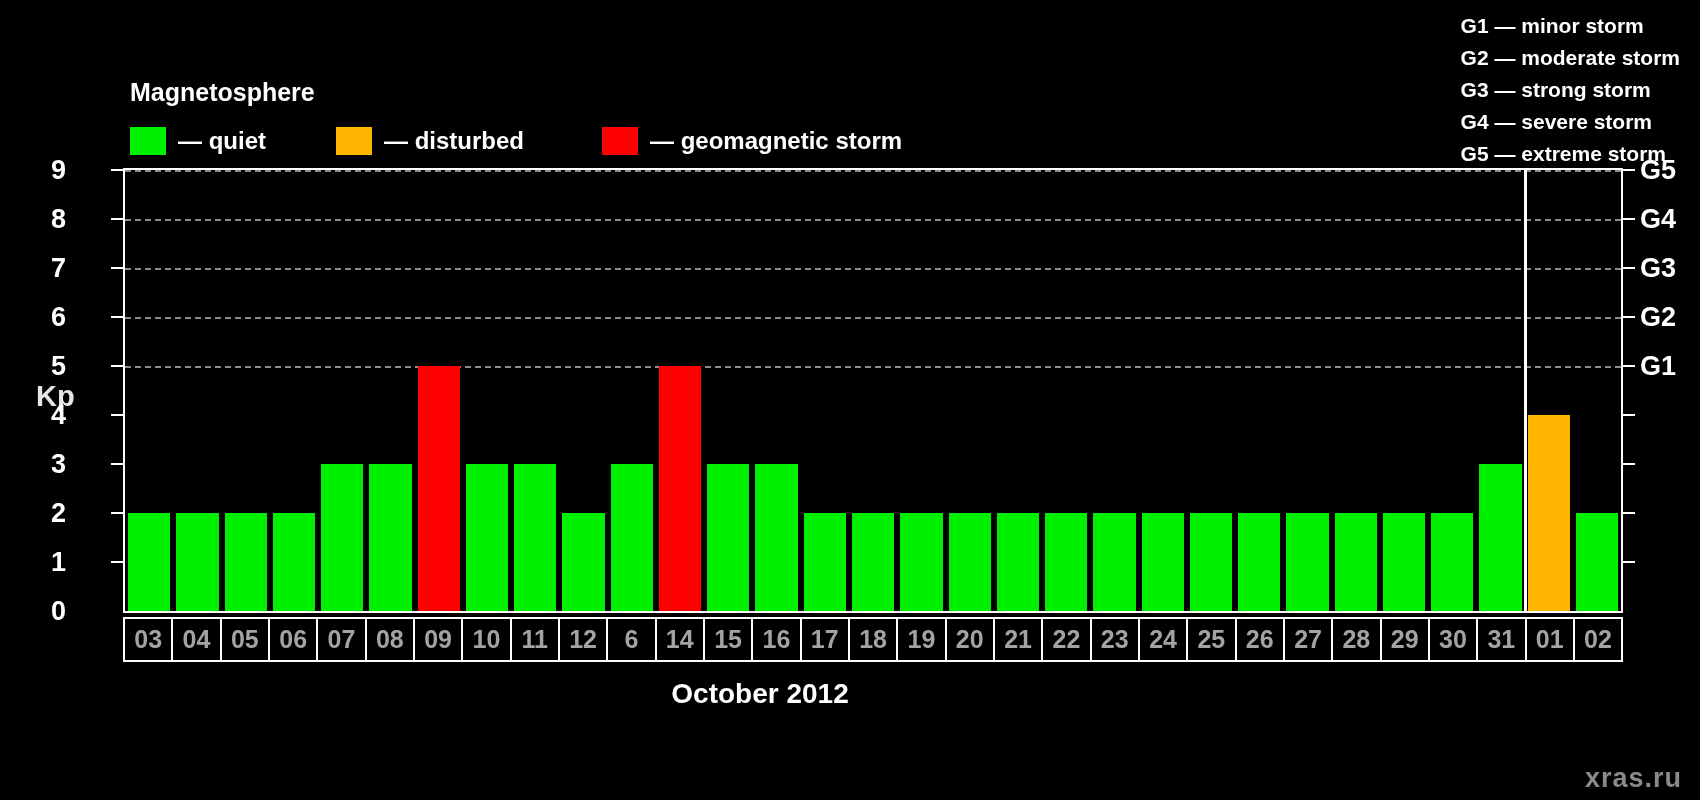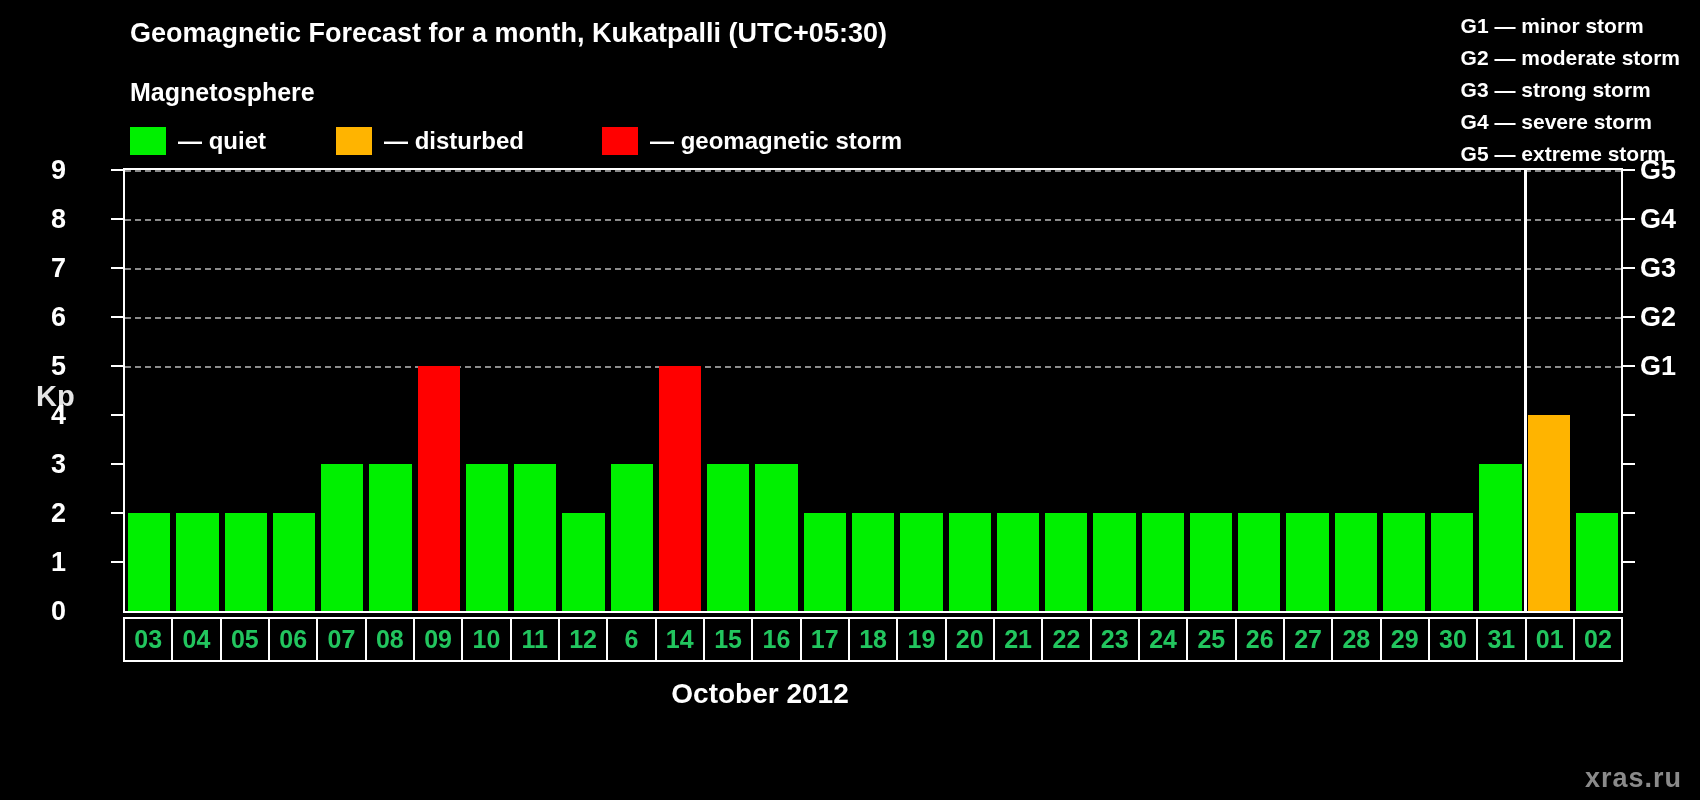--- a/index.html
+++ b/index.html
@@ -92,42 +92,41 @@
   }
 
   
   .dates{
     position:absolute;left:123px;top:617px;width:1500px;height:45px;
     display:flex;box-sizing:border-box;
     border:2px solid #fff;
   }
   .date-cell{
     flex:1 1 0;display:flex;align-items:center;justify-content:center;
-    font-size:25px;font-weight:bold;color:#22c55e;
+    font-size:25px;font-weight:bold;color:#a3a3a3;
     border-right:2px solid #fff;box-sizing:border-box;
   }
   .date-cell:last-child{border-right:none;}
 
   .month-label{
     position:absolute;left:0;right:0;top:678px;
     text-align:center;font-size:28px;font-weight:bold;color:#fff;
   }
   .month-label span{position:relative;left:-90px;}
 
   .watermark{
     position:absolute;right:18px;bottom:6px;
     font-size:27px;font-weight:bold;color:#8a8a8a;letter-spacing:1px;
   }
 </style>
 </head>
 <body>
 
 <div id="root">
 
-  <div class="title">Geomagnetic Forecast for a month, Kukatpalli (UTC+05:30)</div>
   <div class="subtitle">Magnetosphere</div>
 
   <div class="legend" id="legend">
       <div class="legend-item">
         <span class="swatch" style="background: rgb(0, 240, 0);"></span>
         <span class="legend-text">— quiet</span>
       </div>
       <div class="legend-item" style="margin-left: 70px;">
         <span class="swatch" style="background: rgb(255, 180, 0);"></span>
         <span class="legend-text">— disturbed</span>

